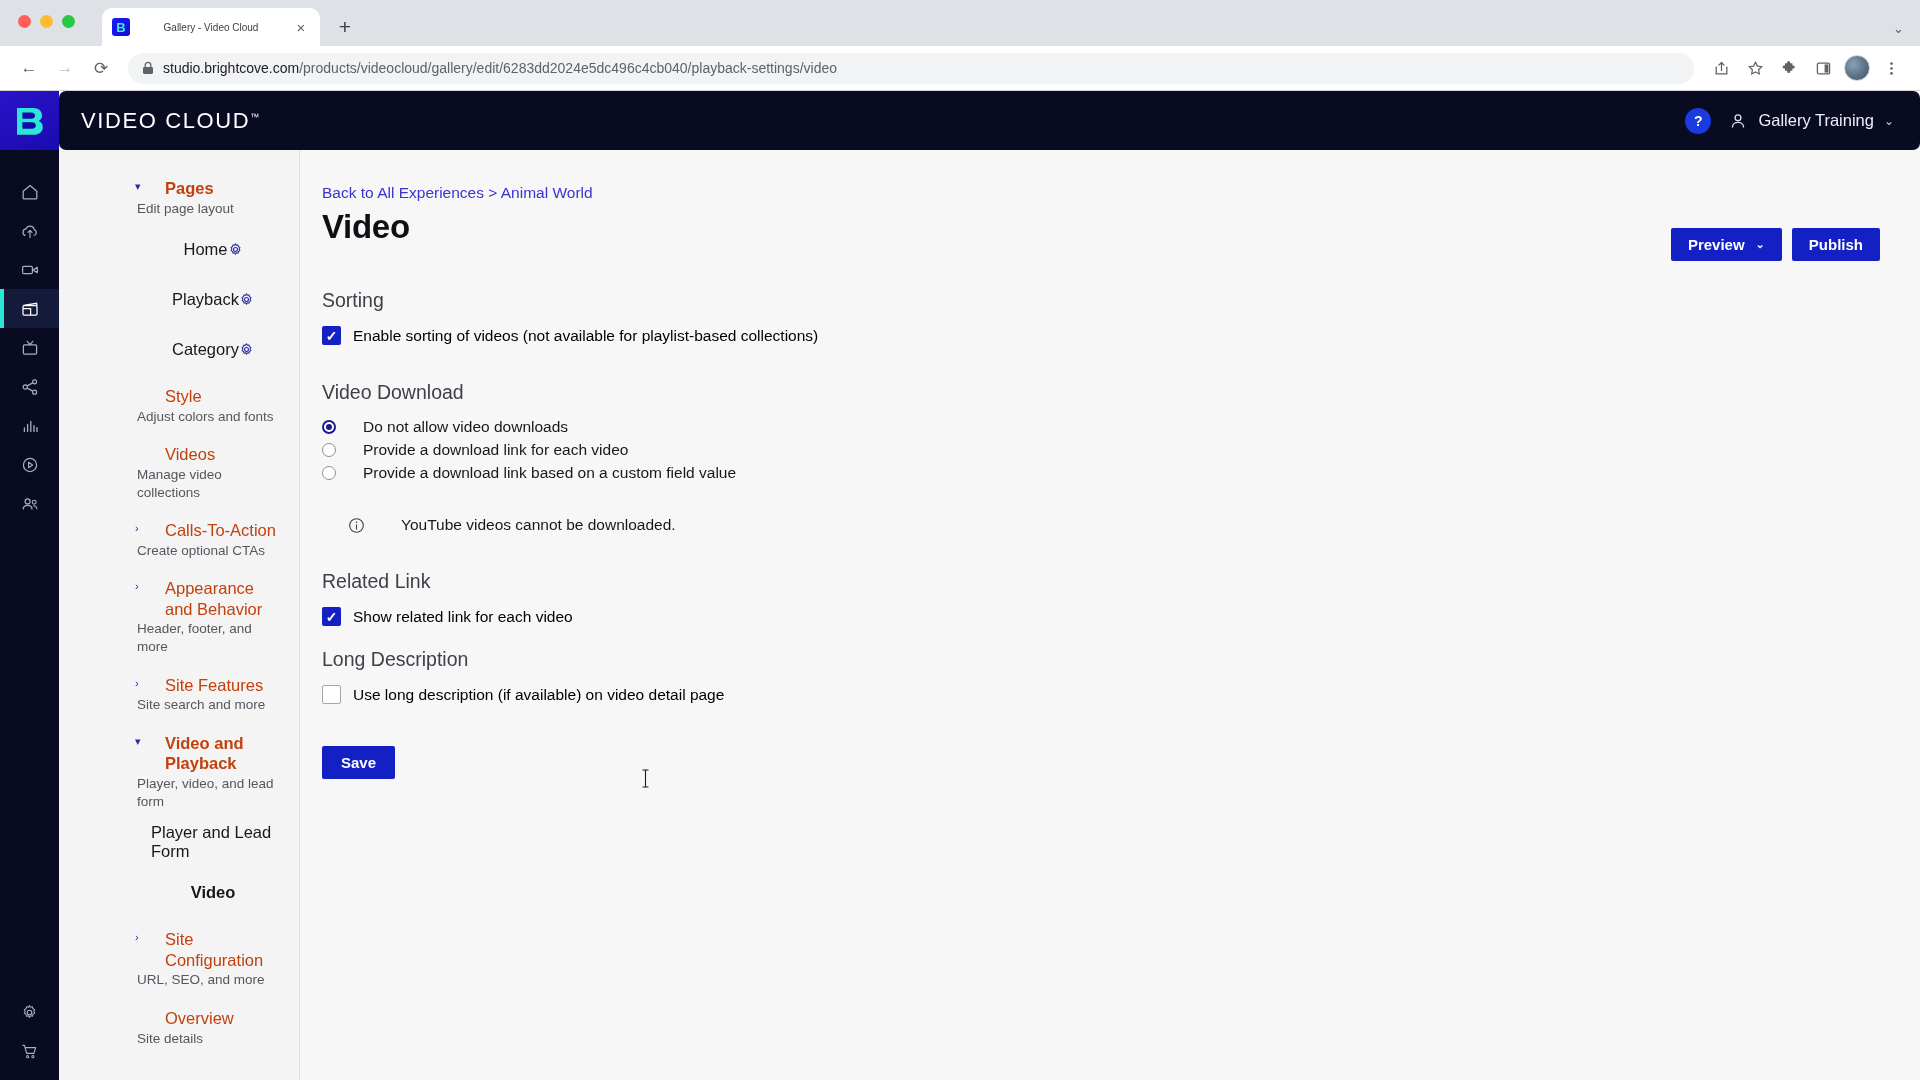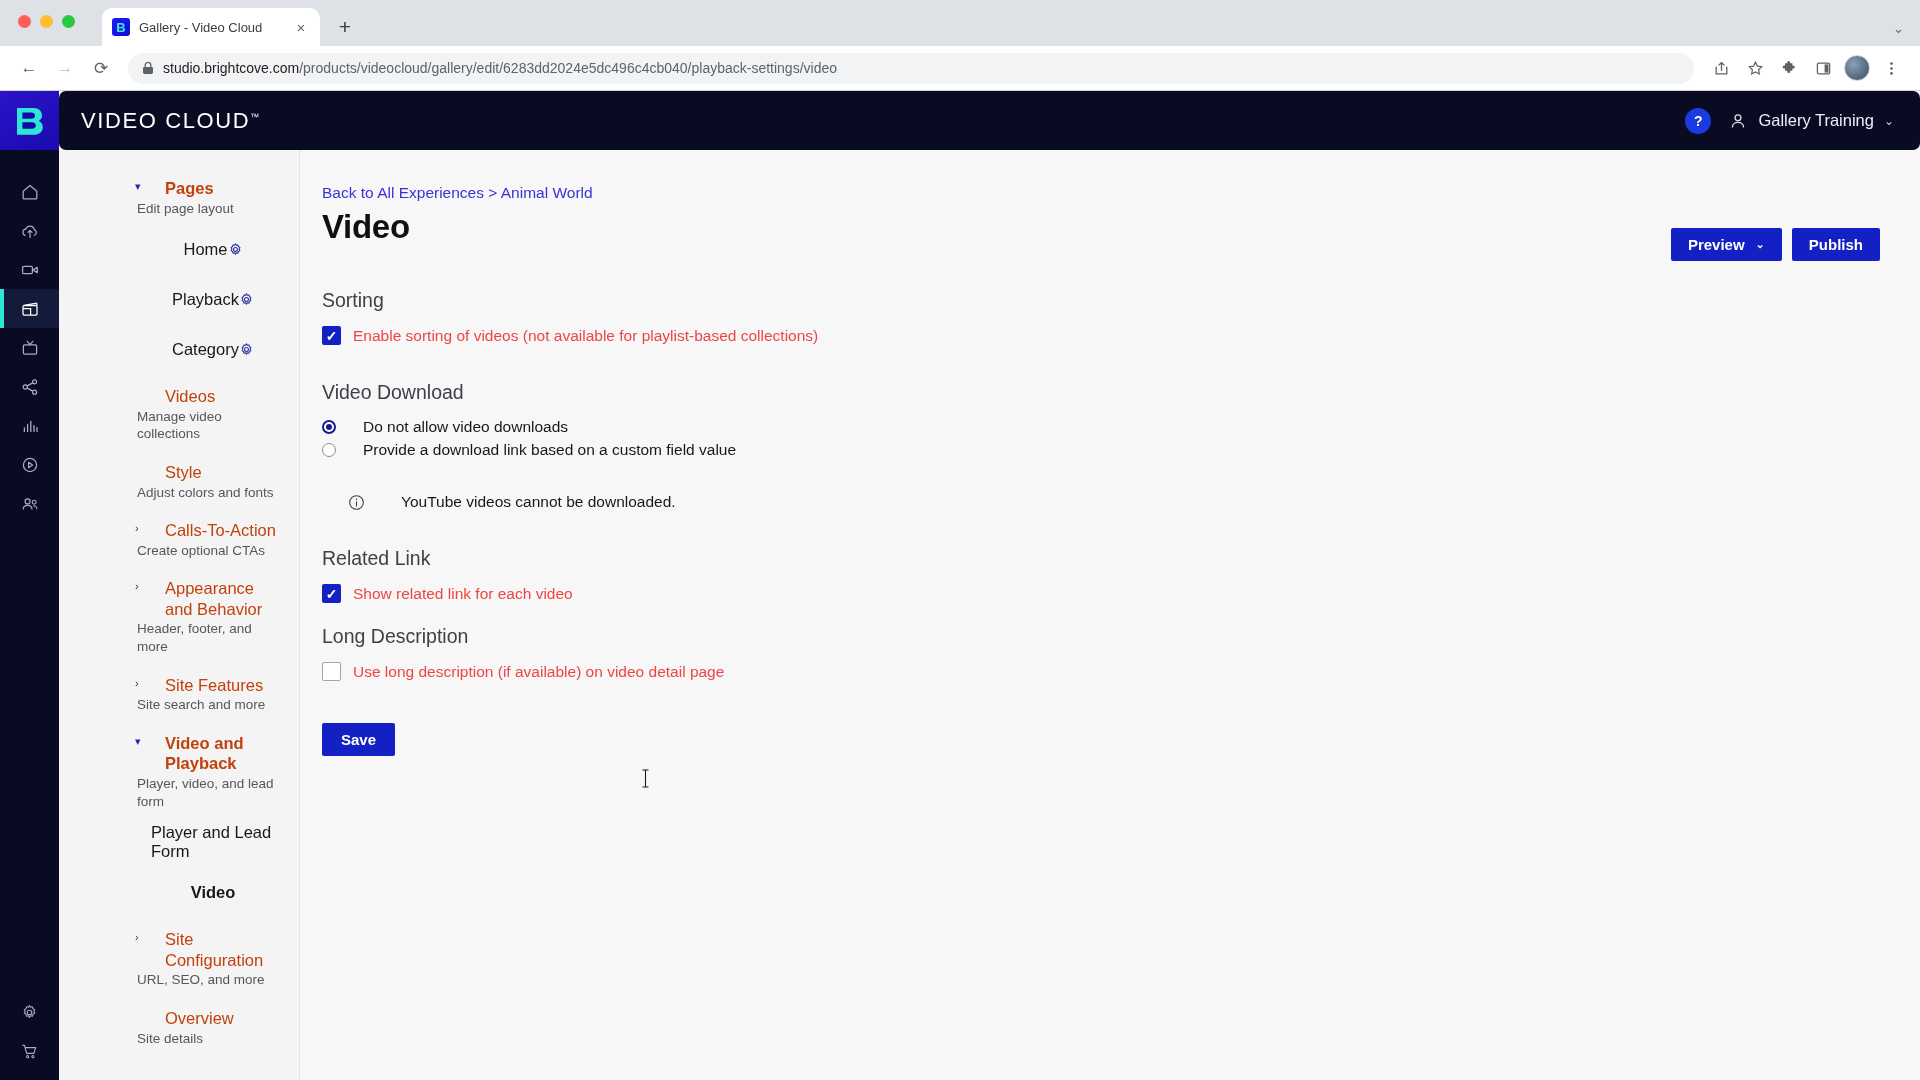--- a/index.html
+++ b/index.html
@@ -40,23 +40,24 @@
   }
   .tab-favicon {
     width: 18px; height: 18px;
     background: linear-gradient(135deg,#1a1aff 0%,#0f0fd0 100%);
     border-radius: 3px;
     display: flex; align-items: center; justify-content: center;
     color: #3ee8e0; font-size: 13px; font-weight: 700;
     font-family: "Liberation Sans", sans-serif;
   }
   .tab-title {
-    font-size: 13px; color: #3c4043;
+    font-size: 10px; color: #3c4043;
     white-space: nowrap; overflow: hidden; text-overflow: ellipsis;
     flex: 1;
+    text-align: center;
   }
   .tab-close {
     width: 18px; height: 18px; display:flex; align-items:center; justify-content:center;
     color: #5f6368; font-size: 15px; line-height: 1;
   }
   .newtab {
     width: 30px; height: 30px; margin-left: 10px; margin-bottom: 4px;
     display: flex; align-items: center; justify-content: center;
     color: #3c4043; font-size: 21px; font-weight: 300;
   }
@@ -203,21 +204,21 @@
 
   .row { display: flex; align-items: center; gap: 12px; margin-bottom: 6px; }
   .cb {
     width: 19px; height: 19px; border-radius: 2px;
     flex: 0 0 19px;
     display: flex; align-items: center; justify-content: center;
   }
   .cb.on { background: #1320c4; }
   .cb.off { background: #fff; border: 1px solid #a5a6ad; }
   .cb .tick { color: #fff; font-size: 14px; line-height: 1; font-weight: 700; }
-  .row-label { font-size: 15.5px; color: #ef4444; }
+  .row-label { font-size: 15.5px; color: #000000; }
 
   .radio-row { display: flex; align-items: center; gap: 27px; margin-bottom: 5px; }
   .rb {
     width: 14px; height: 14px; border-radius: 50%;
     flex: 0 0 14px;
     border: 1px solid #8d8e96; background: #fff;
     display: flex; align-items: center; justify-content: center;
   }
   .rb.on { border: 2px solid #1b1b8f; }
   .rb.on::after {
@@ -482,27 +483,27 @@
             <span class="nav-child-label">Category</span>
             <span class="gear-sm">
                 <svg width="15" height="15" viewBox="0 0 20 20">
                   <circle cx="10" cy="10" r="2.6" fill="none" stroke="currentColor" stroke-width="1.5"></circle>
                   <path d="M10 2.4l1.1 2 2.3-.5.5 2.3 2 1.1-1.1 2.1 1.1 2.1-2 1.1-.5 2.3-2.3-.5-1.1 2-1.1-2-2.3.5-.5-2.3-2-1.1 1.1-2.1-1.1-2.1 2-1.1.5-2.3 2.3.5z" fill="none" stroke="currentColor" stroke-width="1.4" stroke-linejoin="round"></path>
                 </svg>
               </span>
           </div>
 
           <div class="nav-group">
+            <div class="nav-title">Style</div>
+            <div class="nav-sub">Adjust colors and fonts</div>
+          </div>
+
+          <div class="nav-group">
             <div class="nav-title">Videos</div>
             <div class="nav-sub">Manage video collections</div>
-          </div>
-
-          <div class="nav-group">
-            <div class="nav-title">Style</div>
-            <div class="nav-sub">Adjust colors and fonts</div>
           </div>
 
           <div class="nav-group">
             <span class="nav-caret">›</span>
             <div class="nav-title">Calls-To-Action</div>
             <div class="nav-sub">Create optional CTAs</div>
           </div>
 
           <div class="nav-group">
             <span class="nav-caret">›</span>
@@ -567,20 +568,24 @@
             </div>
 
             
             <div class="section-title">Video Download</div>
             <div class="radio-row">
               <span class="rb on"></span>
               <span class="radio-label">Do not allow video downloads</span>
             </div>
             <div class="radio-row">
               <span class="rb"></span>
+              <span class="radio-label">Provide a download link for each video</span>
+            </div>
+            <div class="radio-row">
+              <span class="rb"></span>
               <span class="radio-label">Provide a download link based on a custom field value</span>
             </div>
 
             <div class="note">
               <span class="note-icon">
                 <svg width="17" height="17" viewBox="0 0 18 18">
                     <circle cx="9" cy="9" r="7.2" fill="none" stroke="currentColor" stroke-width="1.15"></circle>
                     <circle cx="9" cy="5.6" r="0.85" fill="currentColor"></circle>
                     <path d="M9 8.2v4.6" fill="none" stroke="currentColor" stroke-width="1.15" stroke-linecap="round"></path>
                   </svg>

